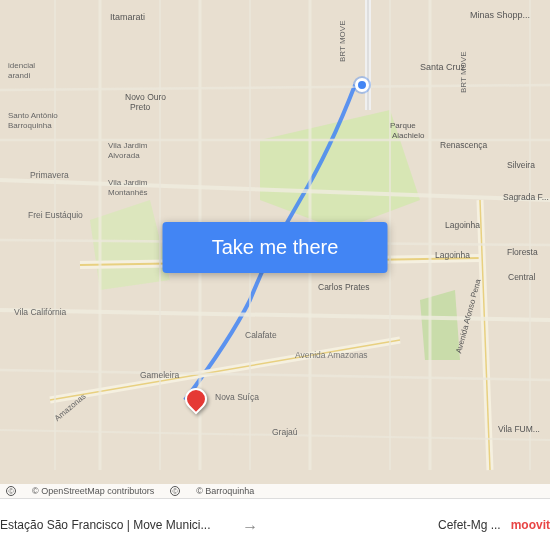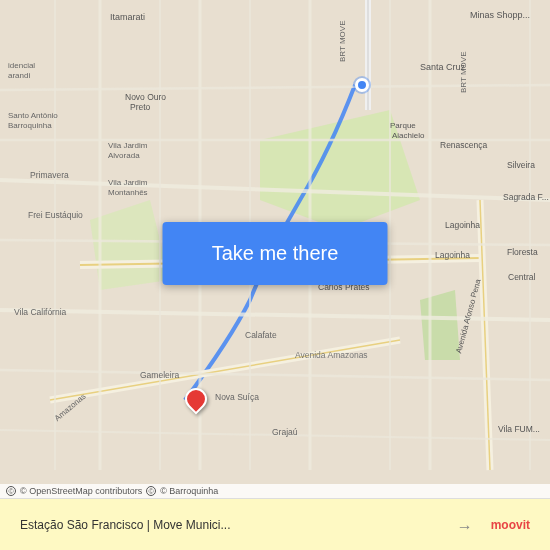--- a/index.html
+++ b/index.html
@@ -39,36 +39,36 @@
       position: absolute;
       bottom: 0;
       left: 0;
       right: 0;
       background: rgba(255,255,255,0.8);
       font-size: 9px;
       color: #555;
       padding: 2px 6px;
       display: flex;
       align-items: center;
-      gap: 4px;
+      gap: 16px;
       z-index: 10;
       margin-top: 24px;
     }
 
     
     #take-me-there-btn {
       position: absolute;
       top: 222px;
       left: 50%;
       transform: translateX(-50%);
       background: #4285f4;
       color: white;
       border: none;
       border-radius: 4px;
-      padding: 20px 40px;
+      padding: 14px 40px;
       font-size: 20px;
       font-weight: 500;
       cursor: pointer;
       z-index: 20;
       white-space: nowrap;
       box-shadow: 0 2px 8px rgba(0,0,0,0.3);
       width: 225px;
     }
 
     
@@ -99,24 +99,24 @@
       background: #e53935;
       border-radius: 50% 50% 50% 0;
       transform: rotate(-45deg);
       border: 2px solid white;
       box-shadow: 0 2px 4px rgba(0,0,0,0.4);
     }
 
     
     #bottom-bar {
       height: 52px;
-      background: #fef9c3;
+      background: #ffffff;
       display: flex;
       align-items: center;
-      padding: 0 20px;
+      padding: 0 0;
       border-top: 1px solid #ddd;
       z-index: 30;
     }
 
     .route-from {
       flex: 1;
       font-size: 12px;
       color: #333;
       font-weight: 500;
       white-space: nowrap;
@@ -275,18 +275,19 @@
       <span class="copyright-icon">©</span>
       <span>© OpenStreetMap contributors</span>
       <span class="copyright-icon">©</span>
       <span>© Barroquinha</span>
     </div>
   </div>
 
   <div id="bottom-bar">
     <span class="route-from">Estação São Francisco | Move Munici...</span>
     <span class="route-arrow">→</span>
+    <span class="route-to">Cefet-Mg ...</span>
     <div class="moovit-logo">
       <span class="moovit-logo-text">moovit</span>
     </div>
   </div>
 
 </div>
 
 </body></html>

